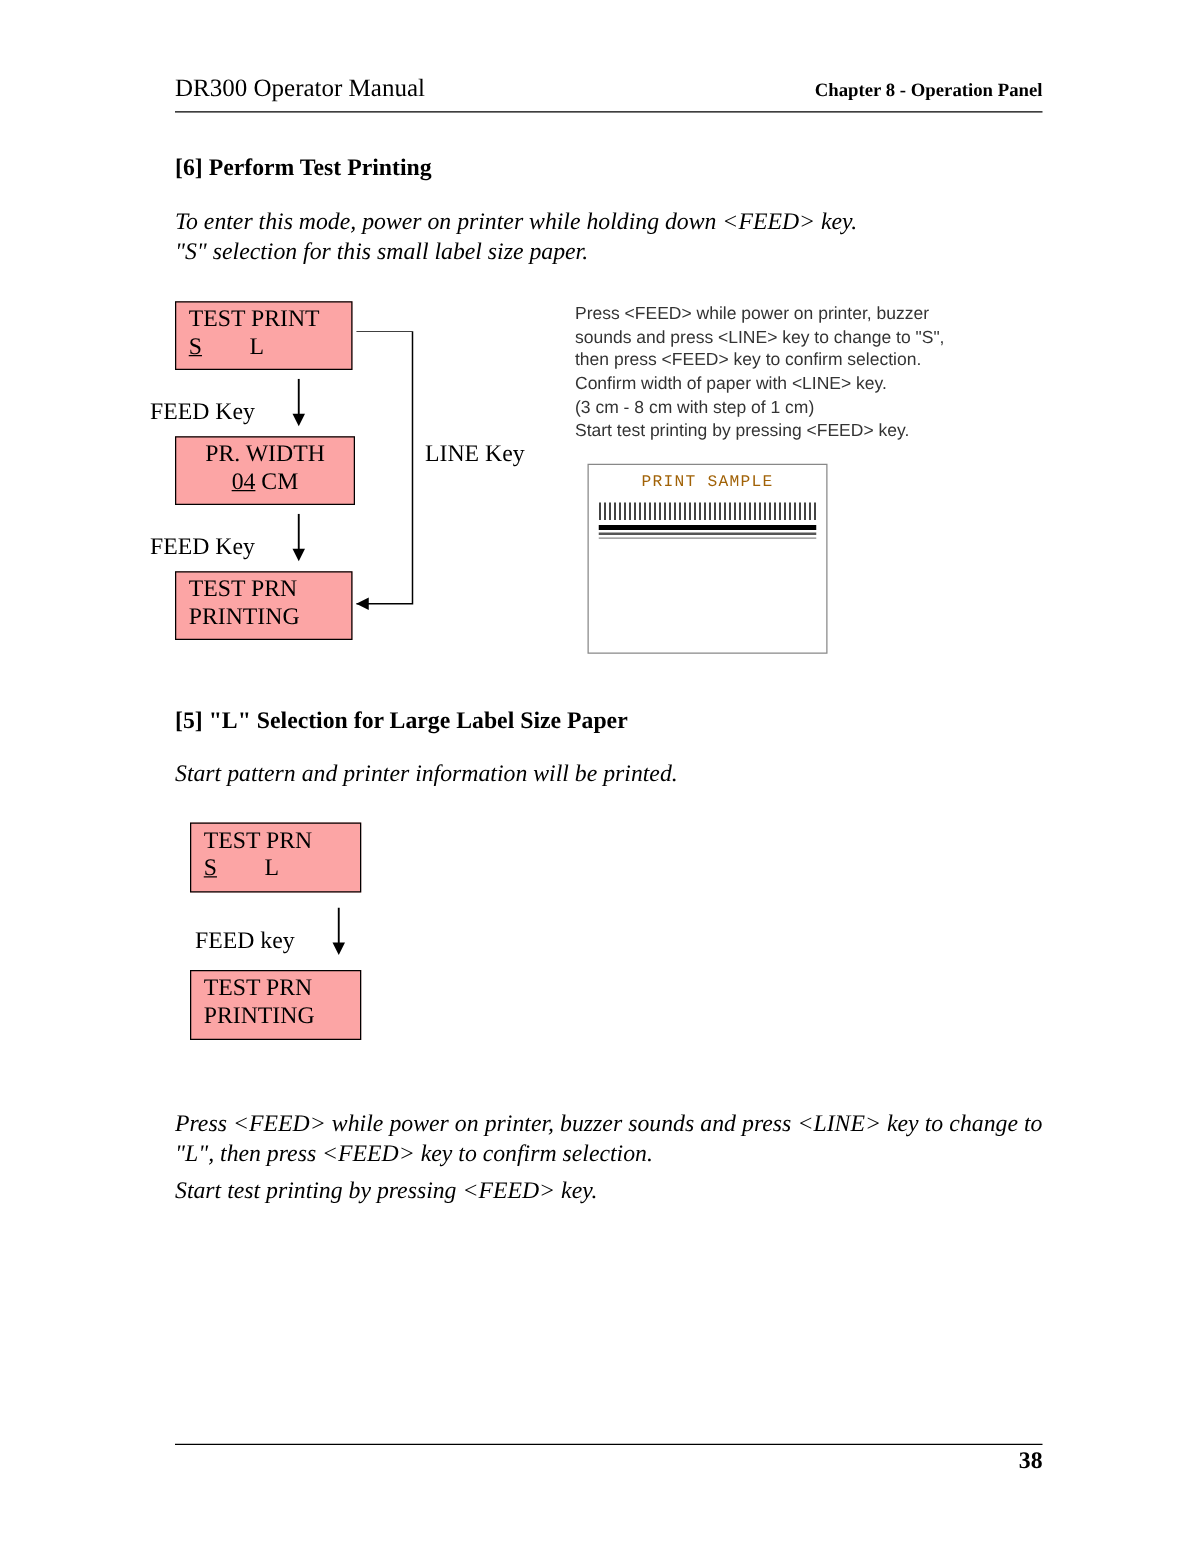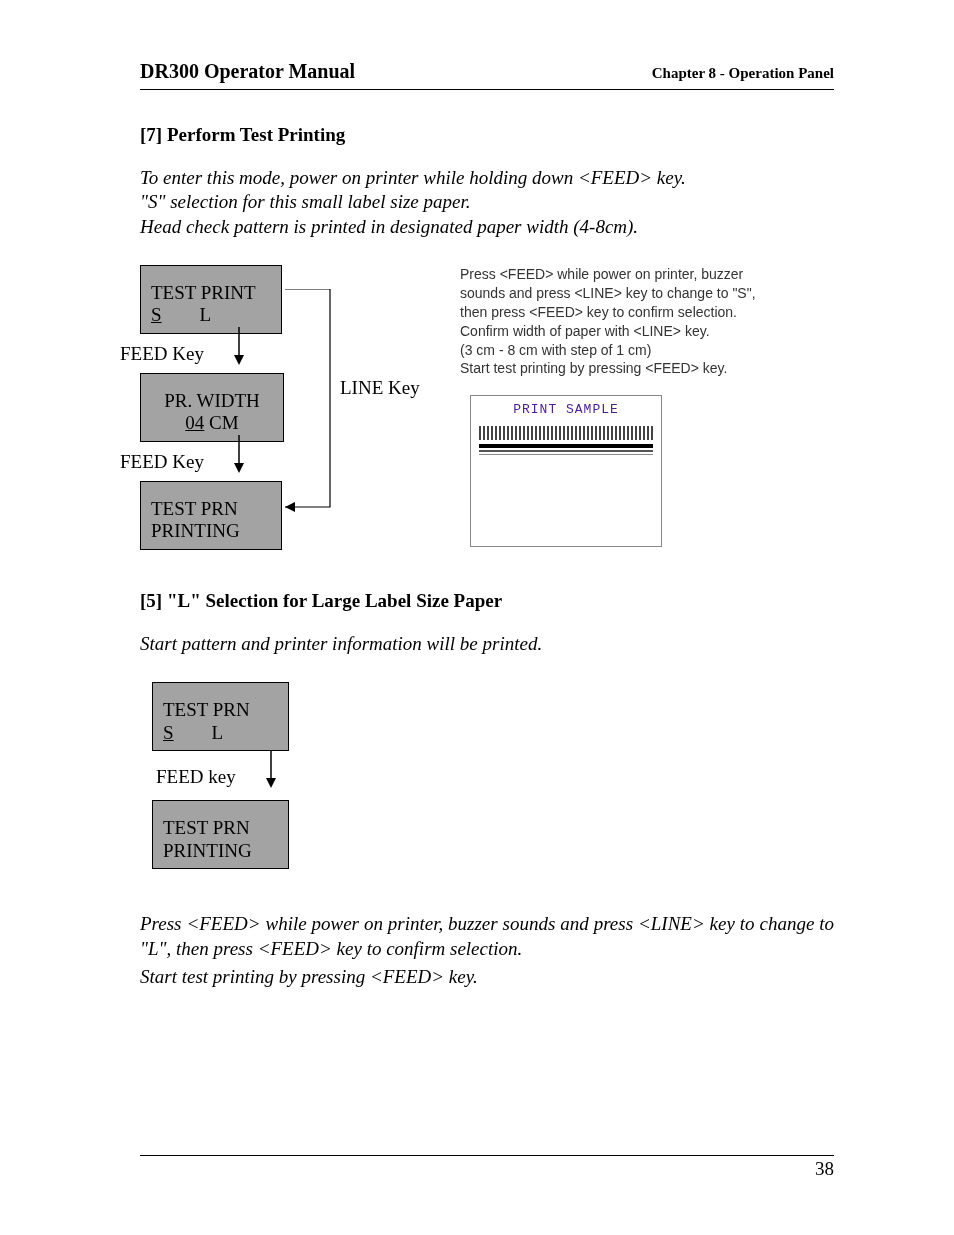--- a/index.html
+++ b/index.html
@@ -17,21 +17,21 @@
     position: relative;
   }
   .header-row {
     display: flex;
     justify-content: space-between;
     align-items: baseline;
     margin-bottom: 6px;
   }
   .manual-title {
     font-family: 'Comic Sans MS', 'Chalkboard SE', cursive;
-    font-weight: bold;
+    font-weight: normal;
     font-size: 20px;
   }
   .chapter {
     font-family: 'Comic Sans MS', 'Chalkboard SE', cursive;
     font-size: 15px;
     font-weight: bold;
   }
   hr.thin {
     border: none;
     border-top: 1px solid #000;
@@ -56,26 +56,26 @@
   }
   .body-text.narrow { text-align: left; }
   .diagram-a {
     position: relative;
     height: 300px;
     margin-bottom: 25px;
   }
   .lcd-box {
     position: absolute;
     border: 1px solid #000;
-    padding: 16px 10px 6px 10px;
+    padding: 3px 10px 6px 10px;
     font-size: 19px;
     line-height: 1.18;
     min-width: 120px;
     text-align: left;
-    background: #a3a3a3;
+    background: #fca5a5;
   }
   .ul { text-decoration: underline; }
   .lbl {
     position: absolute;
     font-size: 19px;
   }
   .notes {
     position: absolute;
     font-family: Arial, Helvetica, sans-serif;
     font-size: 14px;
@@ -89,21 +89,21 @@
     height: 150px;
     background: #fff;
   }
   .sample-title {
     position: absolute;
     top: 6px; left: 0; right: 0;
     text-align: center;
     font-family: 'Courier New', monospace;
     font-size: 13px;
     letter-spacing: 1px;
-    color: #4c1d95;
+    color: #a16207;
   }
   .sample-pattern {
     position: absolute;
     top: 30px; left: 8px; right: 8px;
     height: 34px;
     background:
       repeating-linear-gradient(90deg,#444 0,#444 2px,#fff 2px,#fff 4px) 0 0/100% 14px no-repeat,
       linear-gradient(#000,#000) 0 18px/100% 4px no-repeat,
       linear-gradient(#555,#555) 0 24px/100% 2px no-repeat,
       linear-gradient(#888,#888) 0 28px/100% 1px no-repeat;
@@ -113,44 +113,44 @@
   }
   .diagram-b {
     position: relative;
     height: 200px;
     margin: 10px 0 30px 12px;
   }
   .page-num {
     text-align: right;
     font-size: 19px;
     margin-top: 2px;
+    font-weight: bold;
   }
   .footer {
     position: absolute;
     left: 140px;
     right: 120px;
     bottom: 55px;
   }
 </style>
 </head>
 <body>
 
 <div class="page">
 
   <div class="header-row">
     <div class="manual-title">DR300 Operator Manual</div>
     <div class="chapter">Chapter 8 - Operation Panel</div>
   </div>
   <hr class="thin">
 
-  <p class="section-head">[7] Perform Test Printing</p>
+  <p class="section-head">[6] Perform Test Printing</p>
   <p class="body-text narrow">
     <span>To enter this mode, power on printer while holding down &lt;FEED&gt; key.</span><br>
     <span>"S" selection for this small label size paper.</span><br>
-    <span>Head check pattern is printed in designated paper width (4-8cm).</span>
   </p>
 
   <div class="diagram-a">
 
     <div class="lcd-box" style="left:0; top:0;">
       <span>TEST PRINT</span><br>
       <span class="ul">S</span>
       &nbsp;&nbsp;&nbsp;&nbsp;&nbsp;&nbsp;
       <span>L</span>
     </div>

